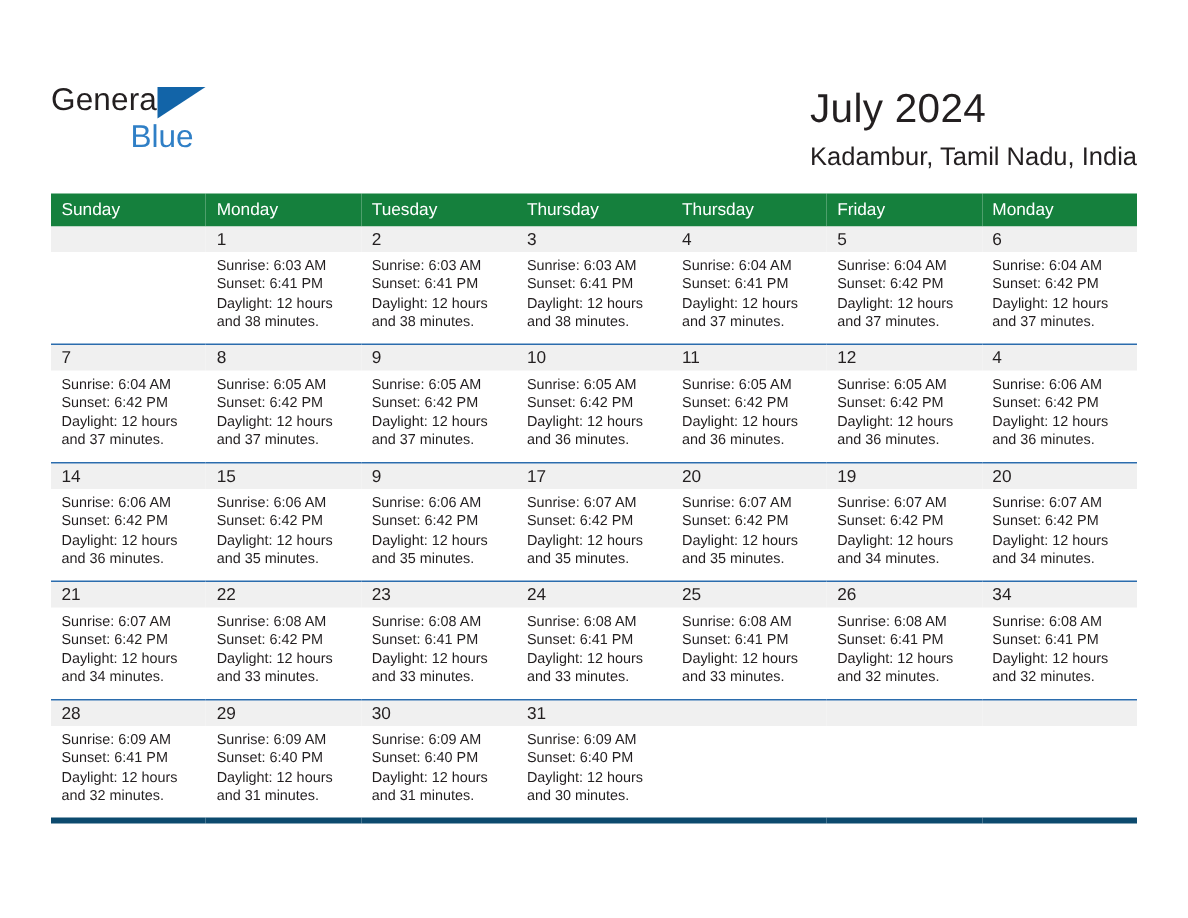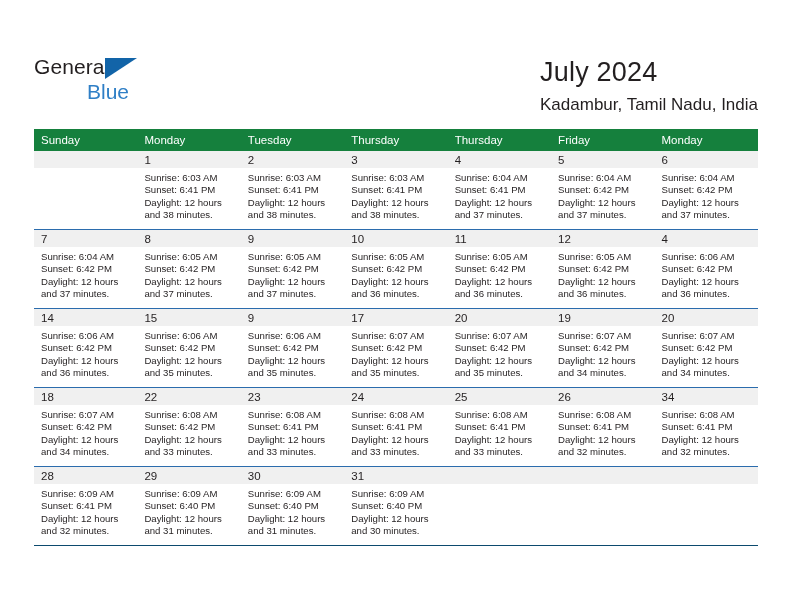--- a/index.html
+++ b/index.html
@@ -110,21 +110,21 @@
     padding: 0;
     border: none;
     border-top: 1px solid #2b6cad;
     height: 78px;
     width: 103.43px;
   }
   .calendar tr.week-row:first-of-type td {
     border-top: none;
   }
   .calendar tr.last-week td {
-    border-bottom: 1px solid #0c4a6e;
+    border-bottom: 4px solid #0c4a6e;
   }
 
   .cell-inner {
     height: 78px;
     box-sizing: border-box;
   }
   .daynum-band {
     background: #f0f0f0;
     height: 17px;
     padding: 1px 0 0 7px;
@@ -408,21 +408,21 @@
               <div>Daylight: 12 hours</div>
               <div>and 34 minutes.</div>
             </div>
           </div>
         </td>
       </tr>
 
       <tr class="week-row">
         <td class="cell">
           <div class="cell-inner">
-            <div class="daynum-band">18</div>
+            <div class="daynum-band">21</div>
             <div class="cell-body">
               <div>Sunrise: 6:07 AM</div>
               <div>Sunset: 6:42 PM</div>
               <div>Daylight: 12 hours</div>
               <div>and 34 minutes.</div>
             </div>
           </div>
         </td>
         <td class="cell">
           <div class="cell-inner">

